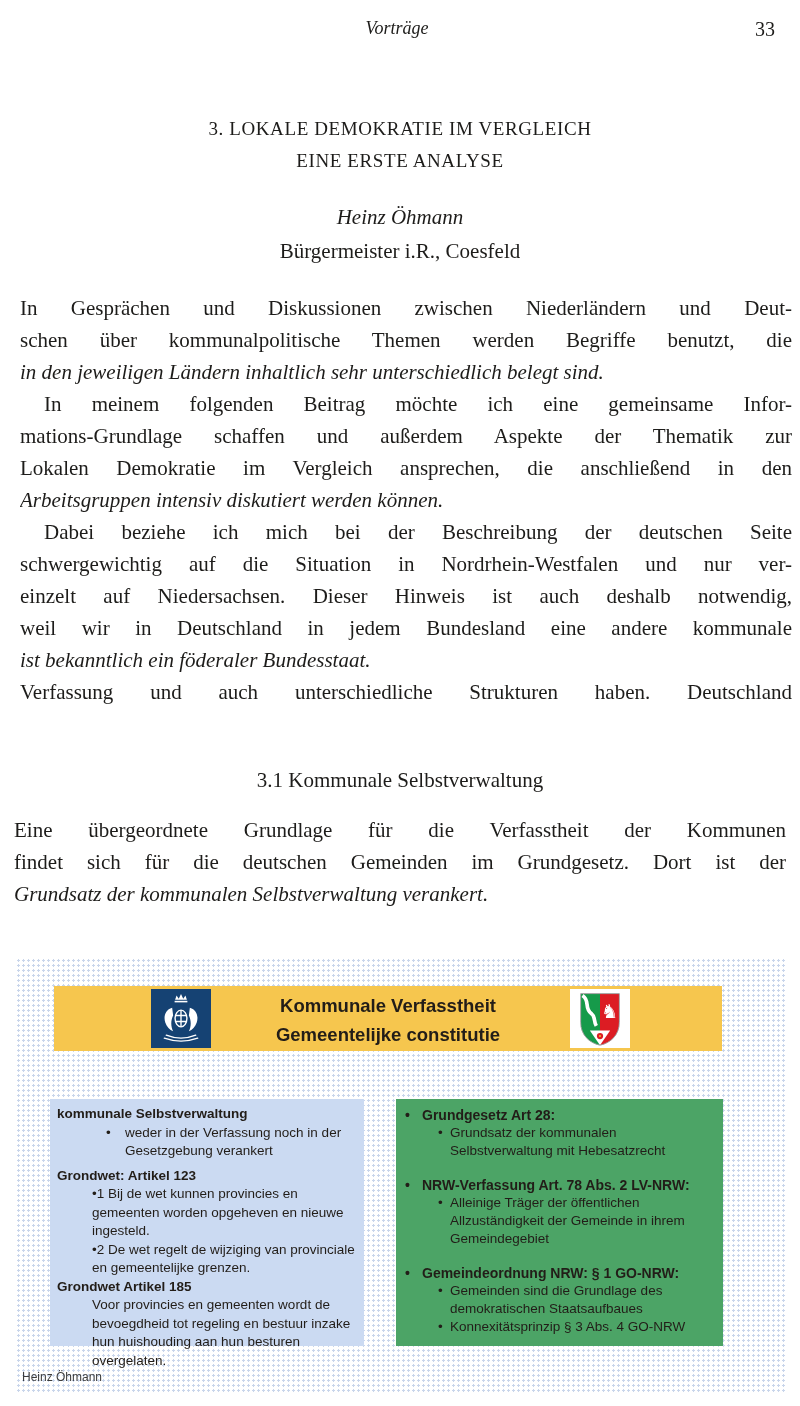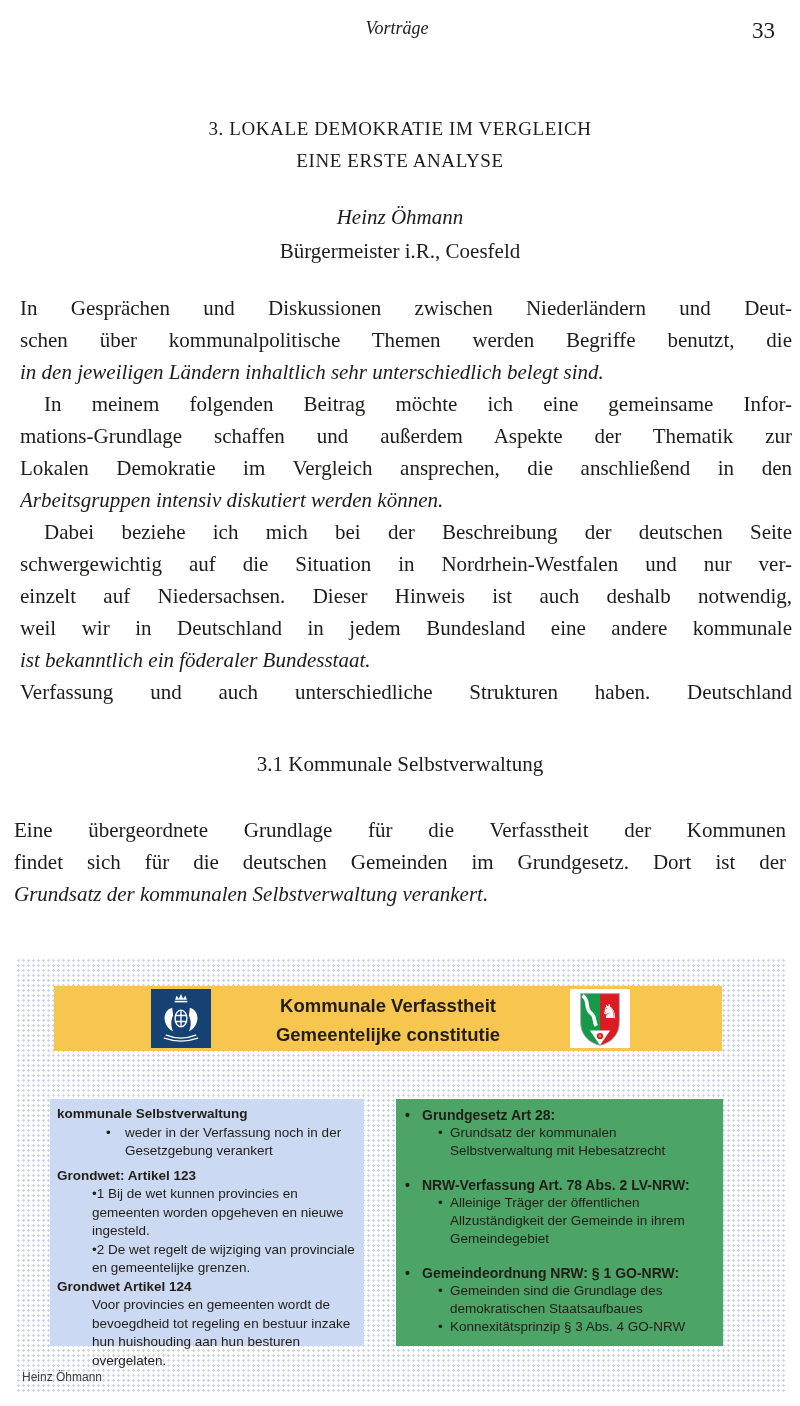--- a/index.html
+++ b/index.html
@@ -5,35 +5,35 @@
   html,body{margin:0;padding:0;background:#e8e8e8;}
   .page{
     position:relative;width:800px;height:1406px;margin:0 auto;
     background:var(--paper);color:var(--ink);
     font-family:"Liberation Serif","DejaVu Serif",serif;
     overflow:hidden;
   }
   
   .running-header{position:absolute;top:18px;left:14px;right:20px;height:24px;}
   .running-title{position:absolute;left:0;right:0;text-align:center;font-style:italic;font-size:18px;}
-  .page-number{position:absolute;right:5px;top:0;font-size:23px;}
+  .page-number{position:absolute;right:5px;top:0;font-size:20px;}
   
   .chapter-title{position:absolute;top:100px;left:0;right:0;text-align:center;
     font-size:19px;line-height:32px;letter-spacing:.6px;font-weight:normal;}
   
   .author-block{position:absolute;top:200px;left:0;right:0;text-align:center;font-size:21px;line-height:34px;}
   .author-name{font-style:italic;}
   
   .body-block{position:absolute;left:14px;width:772px;font-size:21px;line-height:32px;}
   .b1{top:292px;margin-left:6px;} .b2{top:814px;}
   .bl{text-align:justify;text-align-last:justify;height:32px;overflow:hidden;}
   .bl.last{text-align-last:left;font-style:italic;}
   .bl.ind{padding-left:24px;}
   .section-heading{position:absolute;top:752px;left:0;right:0;text-align:center;
-    font-size:21px;font-weight:normal;margin:0;}
+    font-size:21px;font-weight:normal;margin:16px;}
   
   .slide{position:absolute;left:16px;top:958px;width:770px;height:434px;
     background-color:#ffffff;
     background-image:radial-gradient(circle,var(--dot) 1px,rgba(255,255,255,0) 1.2px);
     background-size:5px 5px;
     font-family:"Liberation Sans","DejaVu Sans",sans-serif;color:var(--slide_ink);}
   .slide-bar{position:absolute;left:38px;top:28px;width:668px;height:65px;background:var(--yellow);}
   .slide-titles{position:absolute;left:0;right:0;top:5px;text-align:center;
     font-weight:bold;font-size:18.5px;line-height:29px;color:var(--slide_ink);}
   .nl-logo{position:absolute;left:97px;top:3px;width:60px;height:59px;background:var(--nl_blue);}
@@ -151,21 +151,21 @@
 
     <div class="blue-box">
       <div class="lb-h">kommunale Selbstverwaltung</div>
       <div class="lb-bullet-row">
         <span class="lb-b">•</span>
         <span class="lb-bt">weder in der Verfassung noch in der Gesetzgebung verankert</span>
       </div>
       <div class="lb-h lb-gap">Grondwet: Artikel 123</div>
       <div class="lb-ind">•1 Bij de wet kunnen provincies en gemeenten worden opgeheven en nieuwe ingesteld.</div>
       <div class="lb-ind">•2 De wet regelt de wijziging van provinciale en gemeentelijke grenzen.</div>
-      <div class="lb-h">Grondwet Artikel 124</div>
+      <div class="lb-h">Grondwet Artikel 185</div>
       <div class="lb-ind">Voor provincies en gemeenten wordt de bevoegdheid tot regeling en bestuur inzake hun huishouding aan hun besturen overgelaten.</div>
     </div>
 
     <div class="green-box">
       <div class="gb-head">
         <span class="gb-b1">•</span>
         <span class="gb-ht">Grundgesetz Art 28:</span>
       </div>
       <div class="gb-sub">
         <span class="gb-b2">•</span>

